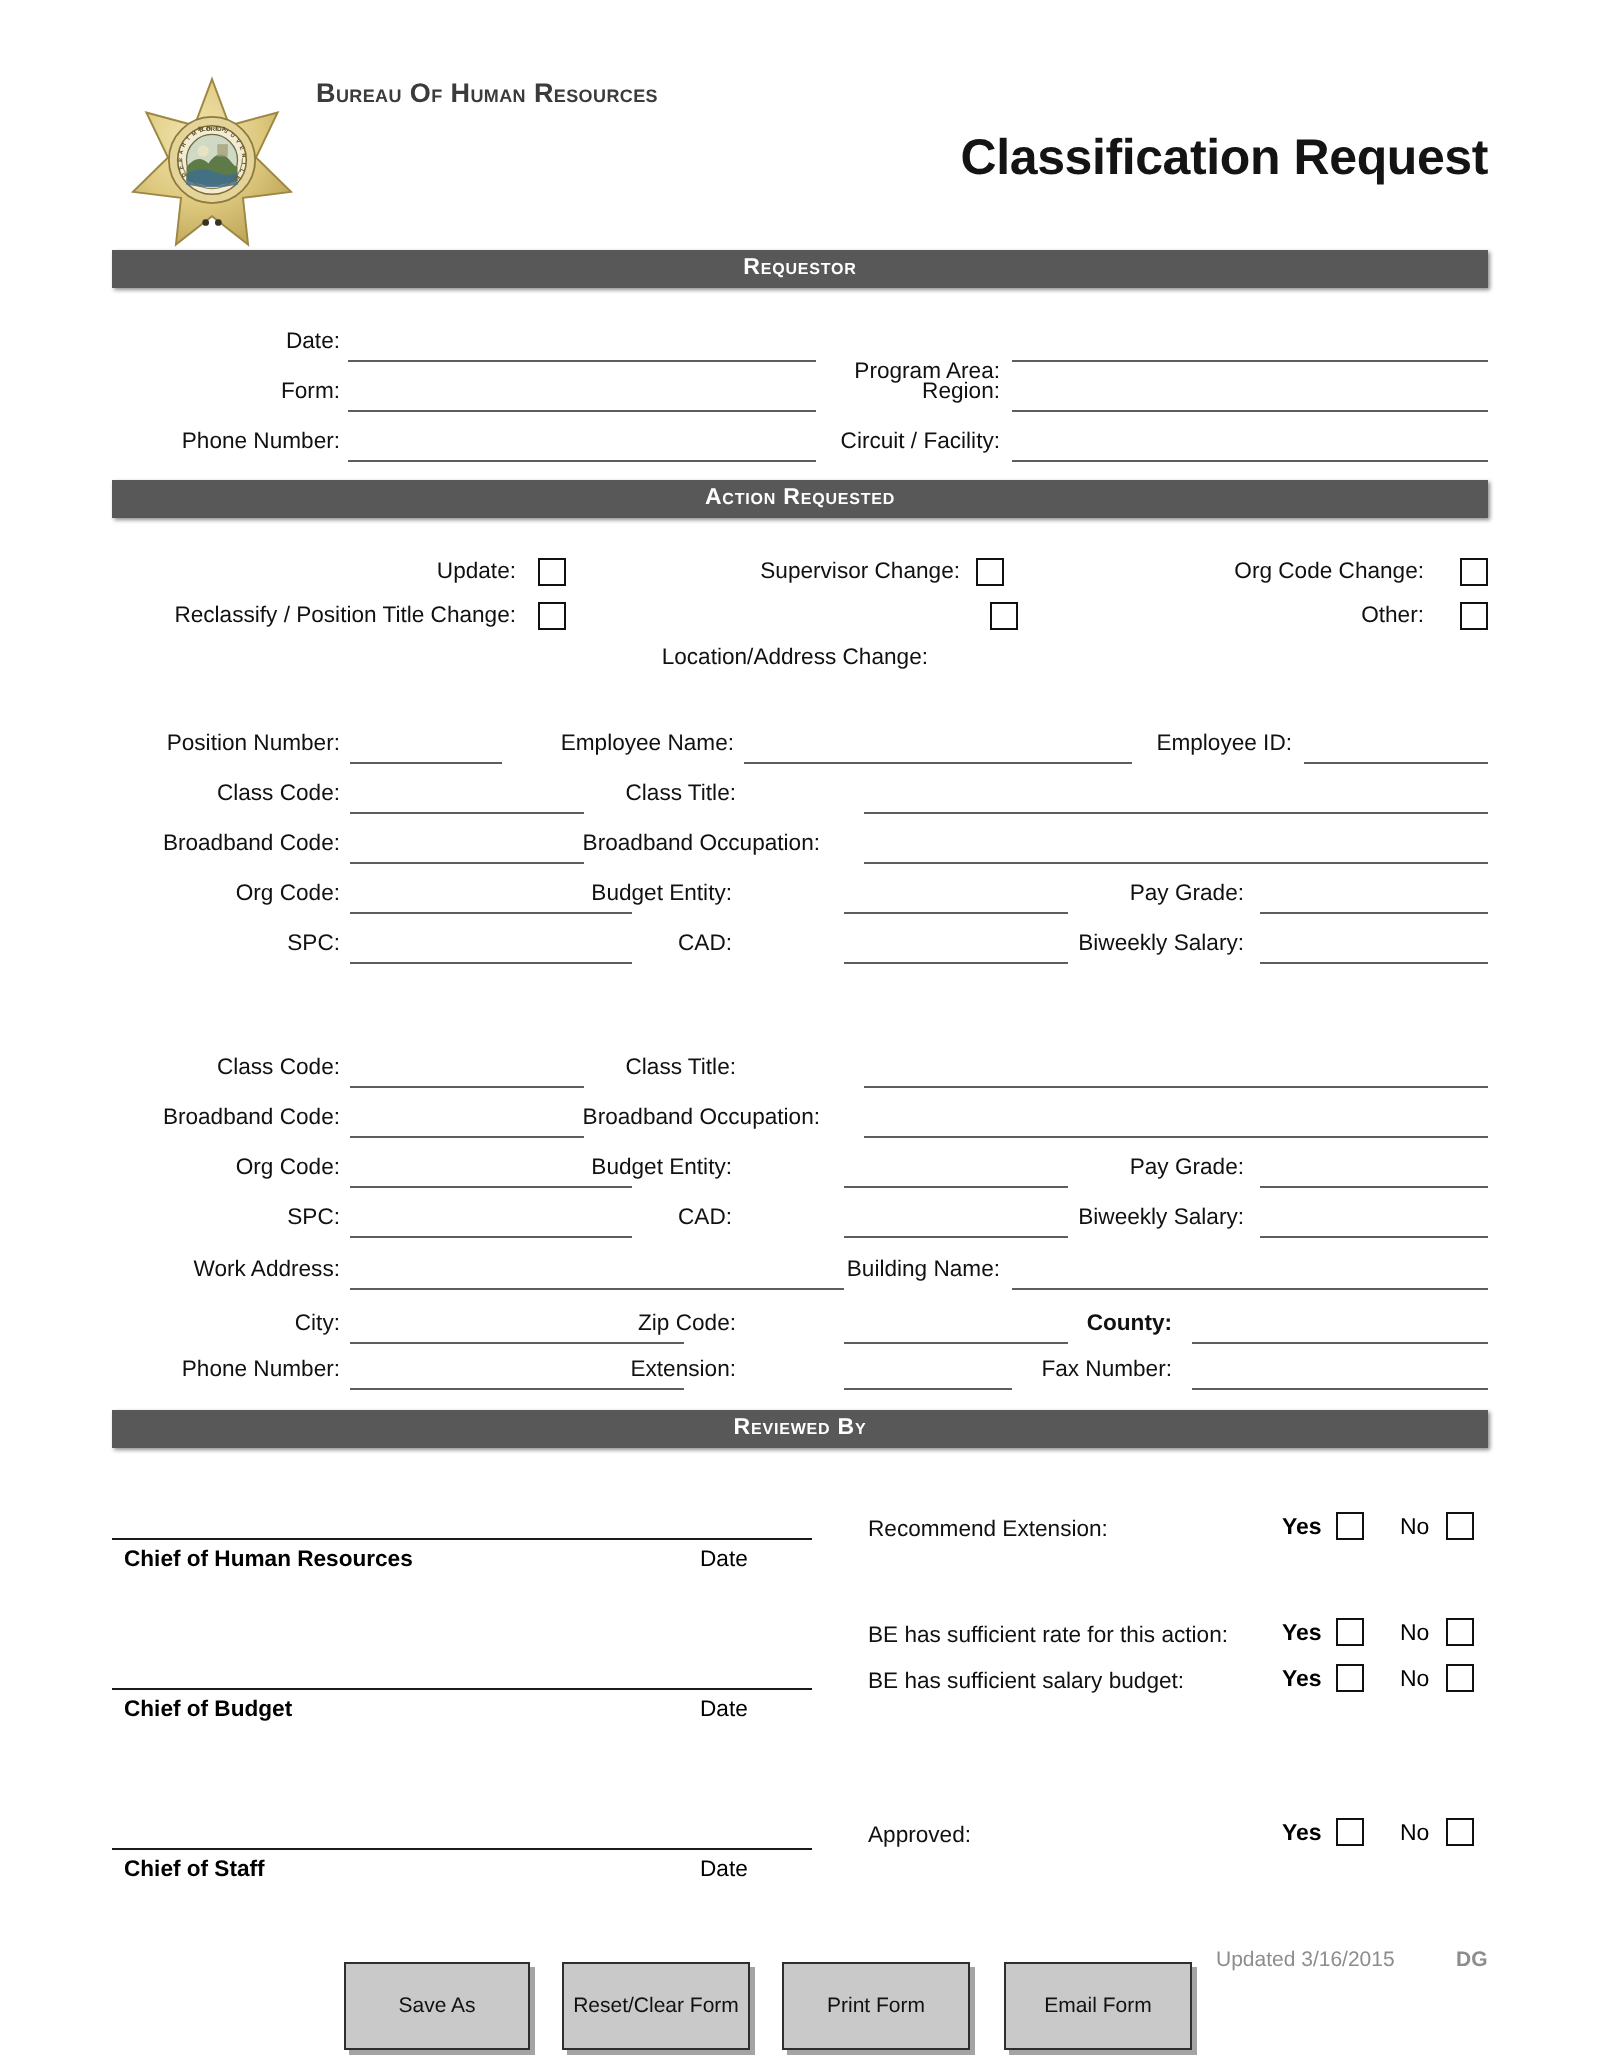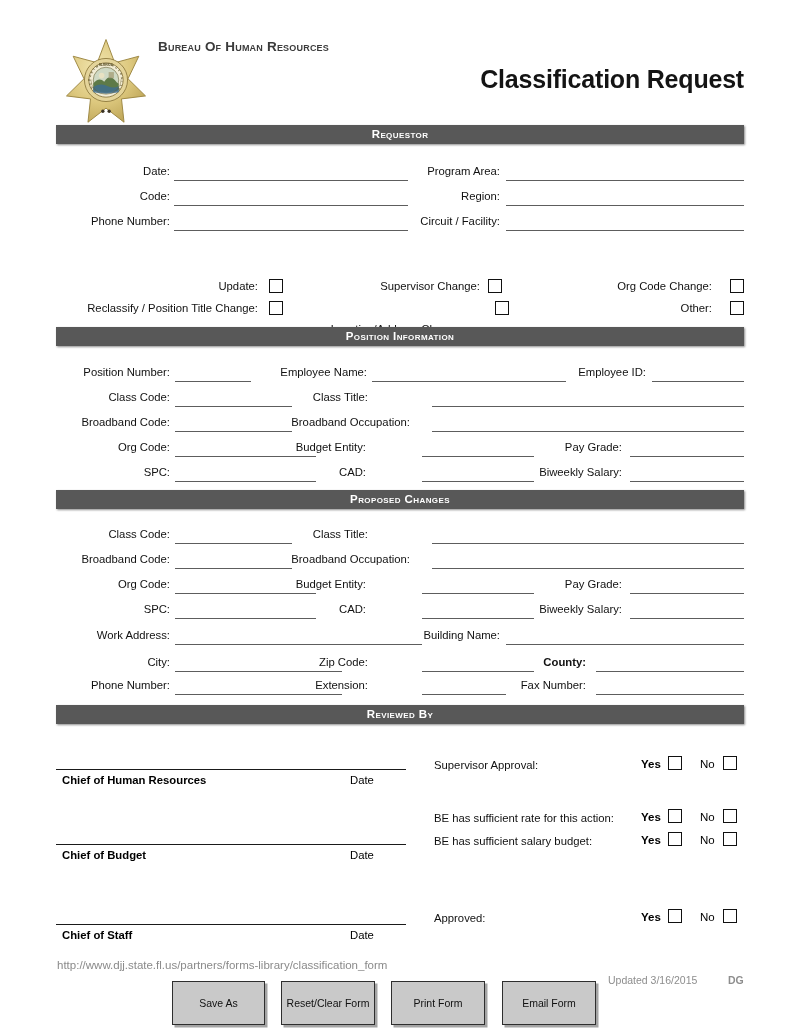--- a/index.html
+++ b/index.html
@@ -257,57 +257,57 @@
     <div class="doc-title">Classification Request</div>
   </div>
 
   <div class="bar" style="top:125px">
     <span>Requestor</span>
   </div>
 
   <div class="lbl" style="left:62px; top:165px; width:108px;">Date:</div>
   <div class="rule" style="left:174px; top:180px; width:234px;"></div>
 
-  <div class="lbl" style="left:62px; top:190px; width:108px;">Code:</div>
+  <div class="lbl" style="left:62px; top:190px; width:108px;">Form:</div>
   <div class="rule" style="left:174px; top:205px; width:234px;"></div>
 
   <div class="lbl" style="left:48px; top:215px; width:122px;">Phone Number:</div>
   <div class="rule" style="left:174px; top:230px; width:234px;"></div>
 
-  <div class="lbl" style="left:390px; top:165px; width:110px;">Program Area:</div>
+  <div class="lbl" style="left:390px; top:180px; width:110px;">Program Area:</div>
   <div class="rule" style="left:506px; top:180px; width:238px;"></div>
 
   <div class="lbl" style="left:390px; top:190px; width:110px;">Region:</div>
   <div class="rule" style="left:506px; top:205px; width:238px;"></div>
 
   <div class="lbl" style="left:380px; top:215px; width:120px;">Circuit / Facility:</div>
   <div class="rule" style="left:506px; top:230px; width:238px;"></div>
 
+  <div class="bar" style="top:240px">
+    <span>Action Requested</span>
+  </div>
 
   <div class="lbl" style="left:110px; top:280px; width:148px;">Update:</div>
   <div class="cbox" style="left:269px; top:279px;"></div>
 
   <div class="lbl" style="left:70px; top:302px; width:188px;">Reclassify / Position Title Change:</div>
   <div class="cbox" style="left:269px; top:301px;"></div>
 
   <div class="lbl" style="left:340px; top:280px; width:140px;">Supervisor Change:</div>
   <div class="cbox" style="left:488px; top:279px;"></div>
 
   <div class="lbl" style="left:304px; top:302px; width:160px;margin-top:21px;">Location/Address Change:</div>
   <div class="cbox" style="left:495px; top:301px;"></div>
 
   <div class="lbl" style="left:580px; top:280px; width:132px;">Org Code Change:</div>
   <div class="cbox" style="left:730px; top:279px;"></div>
 
   <div class="lbl" style="left:580px; top:302px; width:132px;">Other:</div>
   <div class="cbox" style="left:730px; top:301px;"></div>
 
-  <div class="bar" style="top:327px">
-    <span>Position Information</span>
-  </div>
 
   <div class="lbl" style="left:52px; top:366px; width:118px;">Position Number:</div>
   <div class="rule" style="left:175px; top:381px; width:76px;"></div>
   <div class="lbl" style="left:257px; top:366px; width:110px;">Employee Name:</div>
   <div class="rule" style="left:372px; top:381px; width:194px;"></div>
   <div class="lbl" style="left:562px; top:366px; width:84px;">Employee ID:</div>
   <div class="rule" style="left:652px; top:381px; width:92px;"></div>
 
   <div class="lbl" style="left:52px; top:391px; width:118px;">Class Code:</div>
   <div class="rule" style="left:175px; top:406px; width:117px;"></div>
@@ -326,23 +326,20 @@
   <div class="lbl" style="left:540px; top:441px; width:82px;">Pay Grade:</div>
   <div class="rule" style="left:630px; top:456px; width:114px;"></div>
 
   <div class="lbl" style="left:52px; top:466px; width:118px;">SPC:</div>
   <div class="rule" style="left:175px; top:481px; width:141px;"></div>
   <div class="lbl" style="left:330px; top:466px; width:36px;">CAD:</div>
   <div class="rule" style="left:422px; top:481px; width:112px;"></div>
   <div class="lbl" style="left:518px; top:466px; width:104px;">Biweekly Salary:</div>
   <div class="rule" style="left:630px; top:481px; width:114px;"></div>
 
-  <div class="bar" style="top:490px">
-    <span>Proposed Changes</span>
-  </div>
 
   <div class="lbl" style="left:52px; top:528px; width:118px;">Class Code:</div>
   <div class="rule" style="left:175px; top:543px; width:117px;"></div>
   <div class="lbl" style="left:300px; top:528px; width:68px;">Class Title:</div>
   <div class="rule" style="left:432px; top:543px; width:312px;"></div>
 
   <div class="lbl" style="left:52px; top:553px; width:118px;">Broadband Code:</div>
   <div class="rule" style="left:175px; top:568px; width:117px;"></div>
   <div class="lbl" style="left:258px; top:553px; width:152px;">Broadband Occupation:</div>
   <div class="rule" style="left:432px; top:568px; width:312px;"></div>
@@ -389,21 +386,21 @@
   <div class="sigdate" style="left:350px; top:774px;">Date</div>
 
   <div class="sigline" style="left:56px; top:844px; width:350px;"></div>
   <div class="signame" style="left:62px; top:849px;">Chief of Budget</div>
   <div class="sigdate" style="left:350px; top:849px;">Date</div>
 
   <div class="sigline" style="left:56px; top:924px; width:350px;"></div>
   <div class="signame" style="left:62px; top:929px;">Chief of Staff</div>
   <div class="sigdate" style="left:350px; top:929px;">Date</div>
 
-  <div class="qlbl" style="left:434px; top:759px;">Supervisor Approval:</div>
+  <div class="qlbl" style="left:434px; top:759px;">Recommend Extension:</div>
   <div class="yeslbl" style="left:641px; top:758px;">Yes</div>
   <div class="cbox" style="left:668px; top:756px;"></div>
   <div class="nolbl" style="left:700px; top:758px;">No</div>
   <div class="cbox" style="left:723px; top:756px;"></div>
 
   <div class="qlbl" style="left:434px; top:812px;">BE has sufficient rate for this action:</div>
   <div class="yeslbl" style="left:641px; top:811px;">Yes</div>
   <div class="cbox" style="left:668px; top:809px;"></div>
   <div class="nolbl" style="left:700px; top:811px;">No</div>
   <div class="cbox" style="left:723px; top:809px;"></div>
@@ -413,21 +410,20 @@
   <div class="cbox" style="left:668px; top:832px;"></div>
   <div class="nolbl" style="left:700px; top:834px;">No</div>
   <div class="cbox" style="left:723px; top:832px;"></div>
 
   <div class="qlbl" style="left:434px; top:912px;">Approved:</div>
   <div class="yeslbl" style="left:641px; top:911px;">Yes</div>
   <div class="cbox" style="left:668px; top:909px;"></div>
   <div class="nolbl" style="left:700px; top:911px;">No</div>
   <div class="cbox" style="left:723px; top:909px;"></div>
 
-  <div class="url">http://www.djj.state.fl.us/partners/forms-library/classification_form</div>
   <div class="updated">Updated 3/16/2015</div>
   <div class="initials">DG</div>
 
   <div class="btn" style="left:172px; width:93px;">Save As</div>
   <div class="btn" style="left:281px; width:94px;">Reset/Clear Form</div>
   <div class="btn" style="left:391px; width:94px;">Print Form</div>
   <div class="btn" style="left:502px; width:94px;">Email Form</div>
 
 </div>
 

